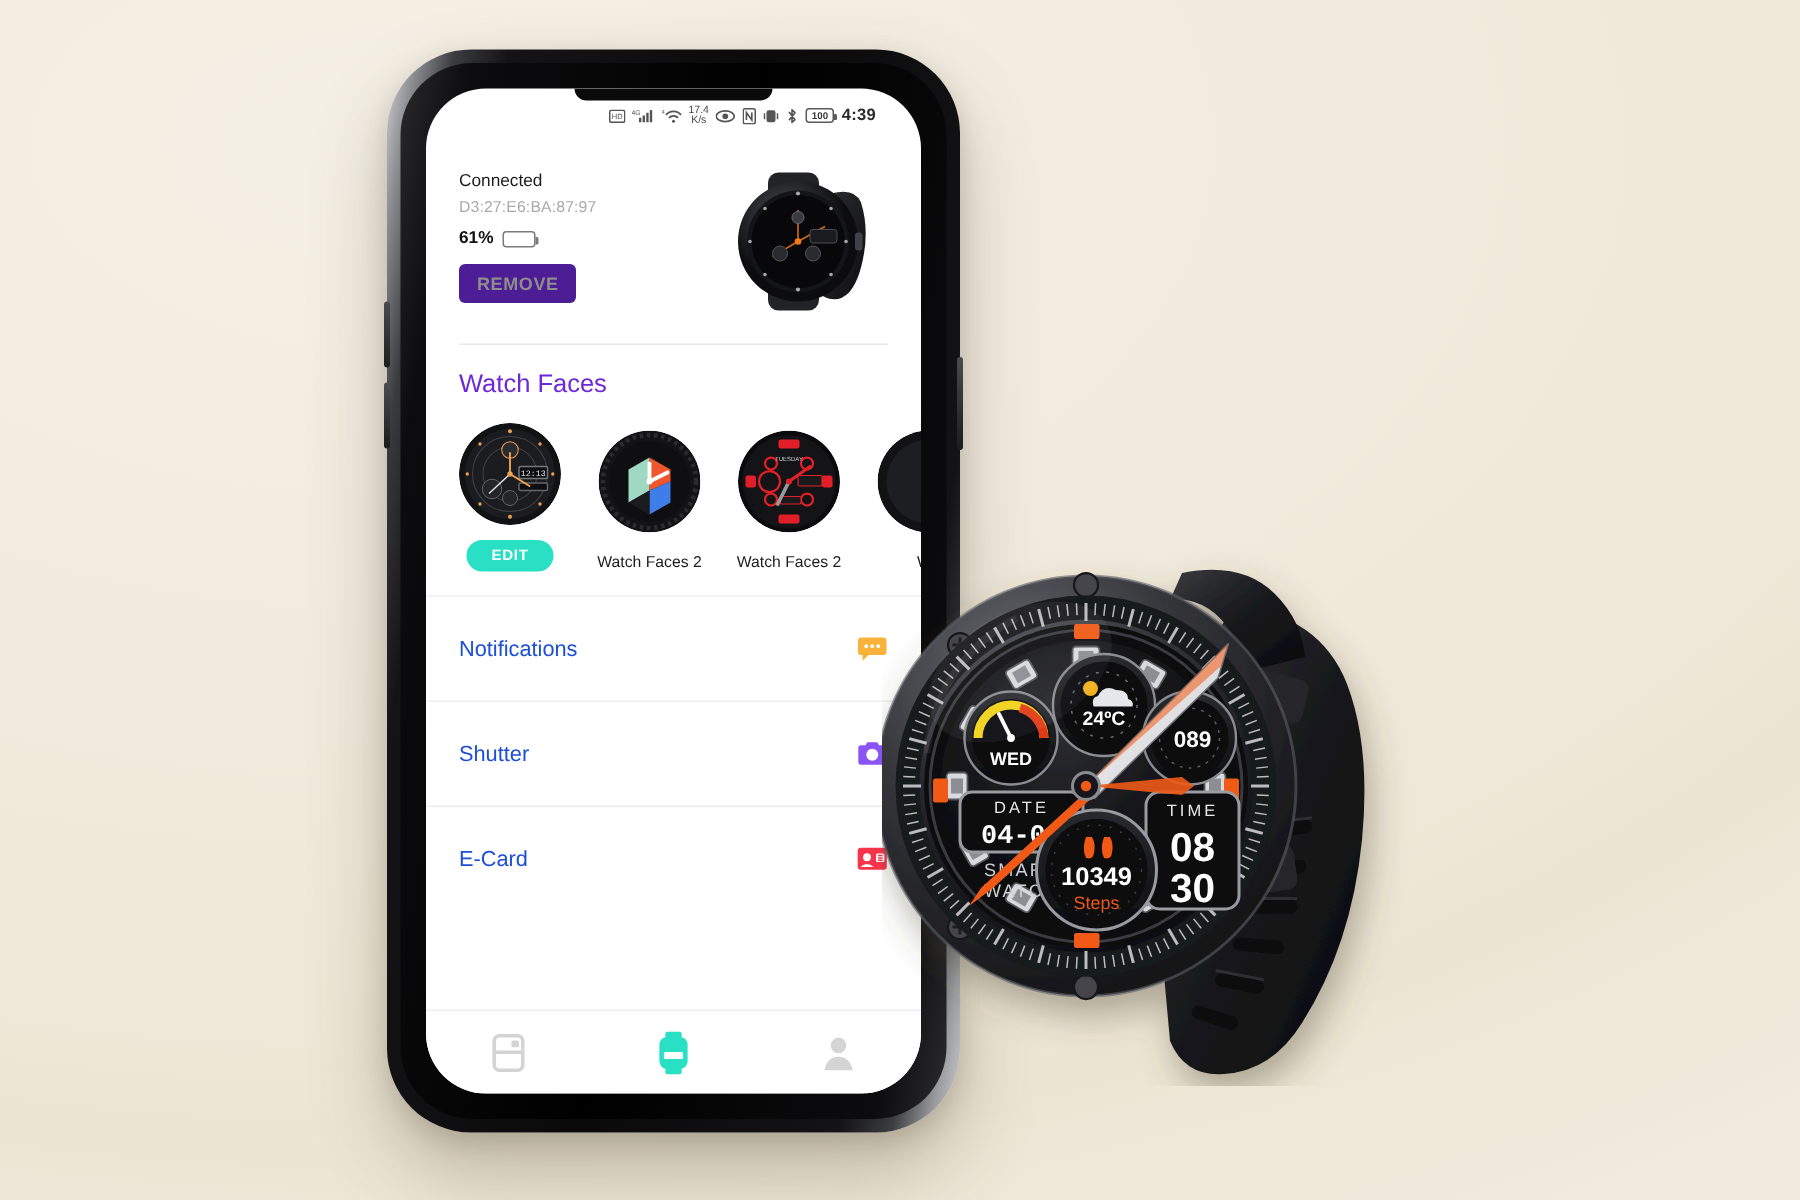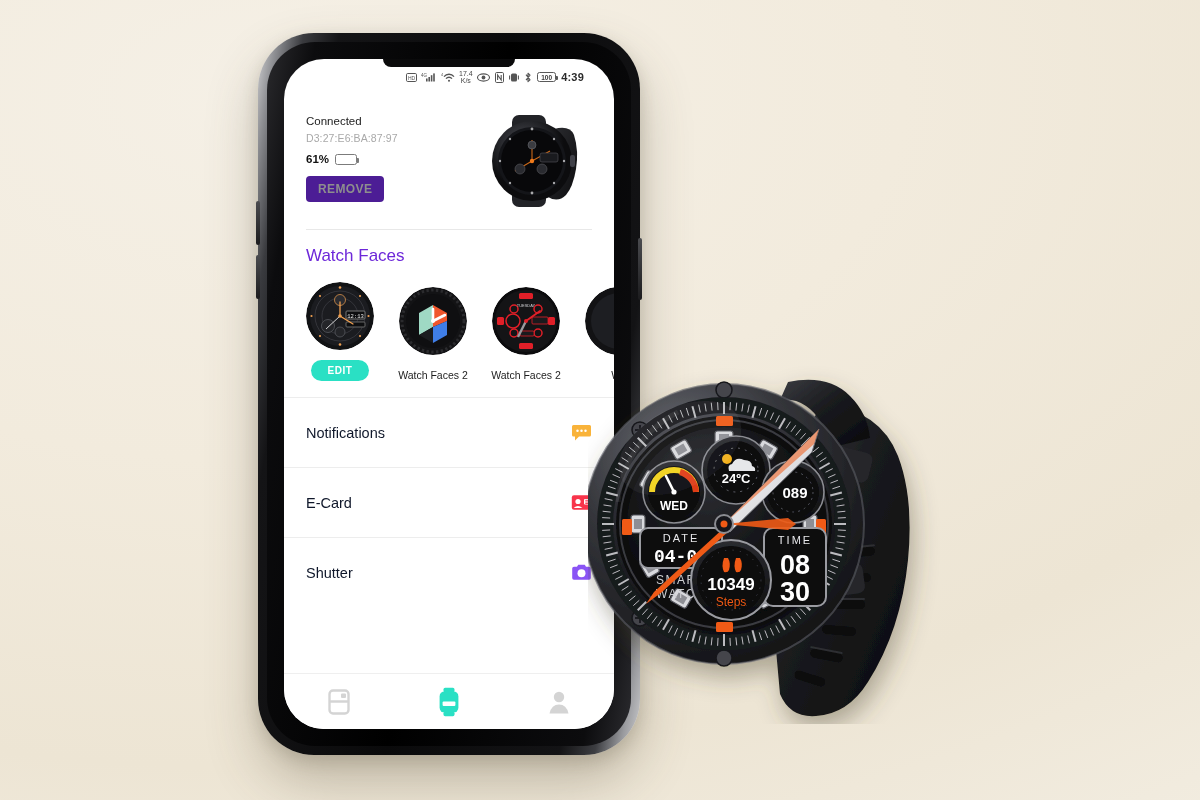--- a/index.html
+++ b/index.html
@@ -92,21 +92,21 @@
     margin-top:10px; background:#2ae0c4; color:#fff; font-size:10px; font-weight:bold;
     letter-spacing:.5px; padding:5px 17px; border-radius:12px; border:none; cursor:pointer;
   }
 
   
   .menu { margin-top:16px; }
   .menu-row {
     display:flex; align-items:center; justify-content:space-between;
     padding:0 22px; height:70px; border-top:1px solid #ededed; cursor:pointer;
   }
-  .menu-label { font-size:14.5px; color:#0f172a; }
+  .menu-label { font-size:14.5px; color:#1d4ed8; }
   .menu-icon { width:21px; height:21px; display:flex; align-items:center; justify-content:center; }
 
   
   .botnav {
     position:absolute; left:0; right:0; bottom:0; height:56px; background:#fff;
     display:flex; align-items:center; border-top:1px solid #efefef;
   }
   .botnav-item { flex:1; display:flex; align-items:center; justify-content:center; cursor:pointer; }
 
   
@@ -356,40 +356,40 @@
               <path d="M2.5 3 H18.5 A1.6 1.6 0 0 1 20 4.6 V13 A1.6 1.6 0 0 1 18.5 14.6 H8 L4 18.5 V14.6 H2.5 A1.6 1.6 0 0 1 1 13 V4.6 A1.6 1.6 0 0 1 2.5 3 Z" fill="#f9b33a"></path>
               <circle cx="6.5" cy="8.8" r="1.25" fill="#fff"></circle>
                 <circle cx="10.5" cy="8.8" r="1.25" fill="#fff"></circle>
                 <circle cx="14.5" cy="8.8" r="1.25" fill="#fff"></circle>
             </svg>
           </span>
         </div>
 
 
         <div class="menu-row">
+          <span class="menu-label">Shutter</span>
+          <span class="menu-icon">
+            <svg width="21" height="21" viewBox="0 0 21 21">
+              <path d="M7.2 2.8 H13.8 L15 4.8 H18 A1.8 1.8 0 0 1 19.8 6.6 V16 A1.8 1.8 0 0 1 18 17.8 H3 A1.8 1.8 0 0 1 1.2 16 V6.6 A1.8 1.8 0 0 1 3 4.8 H6 Z" fill="#8a54f5"></path>
+              <circle cx="10.5" cy="11.2" r="4" fill="#fff"></circle>
+            </svg>
+          </span>
+        </div>
+
+        <div class="menu-row">
           <span class="menu-label">E-Card</span>
           <span class="menu-icon">
             <svg width="21" height="21" viewBox="0 0 21 21">
               <rect x="0.8" y="3.2" width="19.4" height="14.6" rx="2.2" fill="#f8344b"></rect>
               <circle cx="7" cy="9.5" r="2.6" fill="#fff"></circle>
               <path d="M2.6 16 q4.4 -4 8.8 0 Z" fill="#fff"></path>
               <rect x="13" y="7" width="5.6" height="5.6" rx="1" fill="#fff"></rect>
               <g stroke="#f8344b" stroke-width=".9">
                   <path d="M14.3 8.3 h3 M14.3 10 h3 M14.3 11.5 h3"></path>
                 </g>
-            </svg>
-          </span>
-        </div>
-
-        <div class="menu-row">
-          <span class="menu-label">Shutter</span>
-          <span class="menu-icon">
-            <svg width="21" height="21" viewBox="0 0 21 21">
-              <path d="M7.2 2.8 H13.8 L15 4.8 H18 A1.8 1.8 0 0 1 19.8 6.6 V16 A1.8 1.8 0 0 1 18 17.8 H3 A1.8 1.8 0 0 1 1.2 16 V6.6 A1.8 1.8 0 0 1 3 4.8 H6 Z" fill="#8a54f5"></path>
-              <circle cx="10.5" cy="11.2" r="4" fill="#fff"></circle>
             </svg>
           </span>
         </div>
       </div>
 
       <div class="botnav">
         <div class="botnav-item">
           <svg width="24" height="28" viewBox="0 0 24 28">
             <rect x="2.5" y="2.5" width="19" height="23" rx="3.5" fill="none" stroke="#d4d4d4" stroke-width="2.4"></rect>
             <path d="M3 13.5 H21" stroke="#d4d4d4" stroke-width="2.4"></path>

